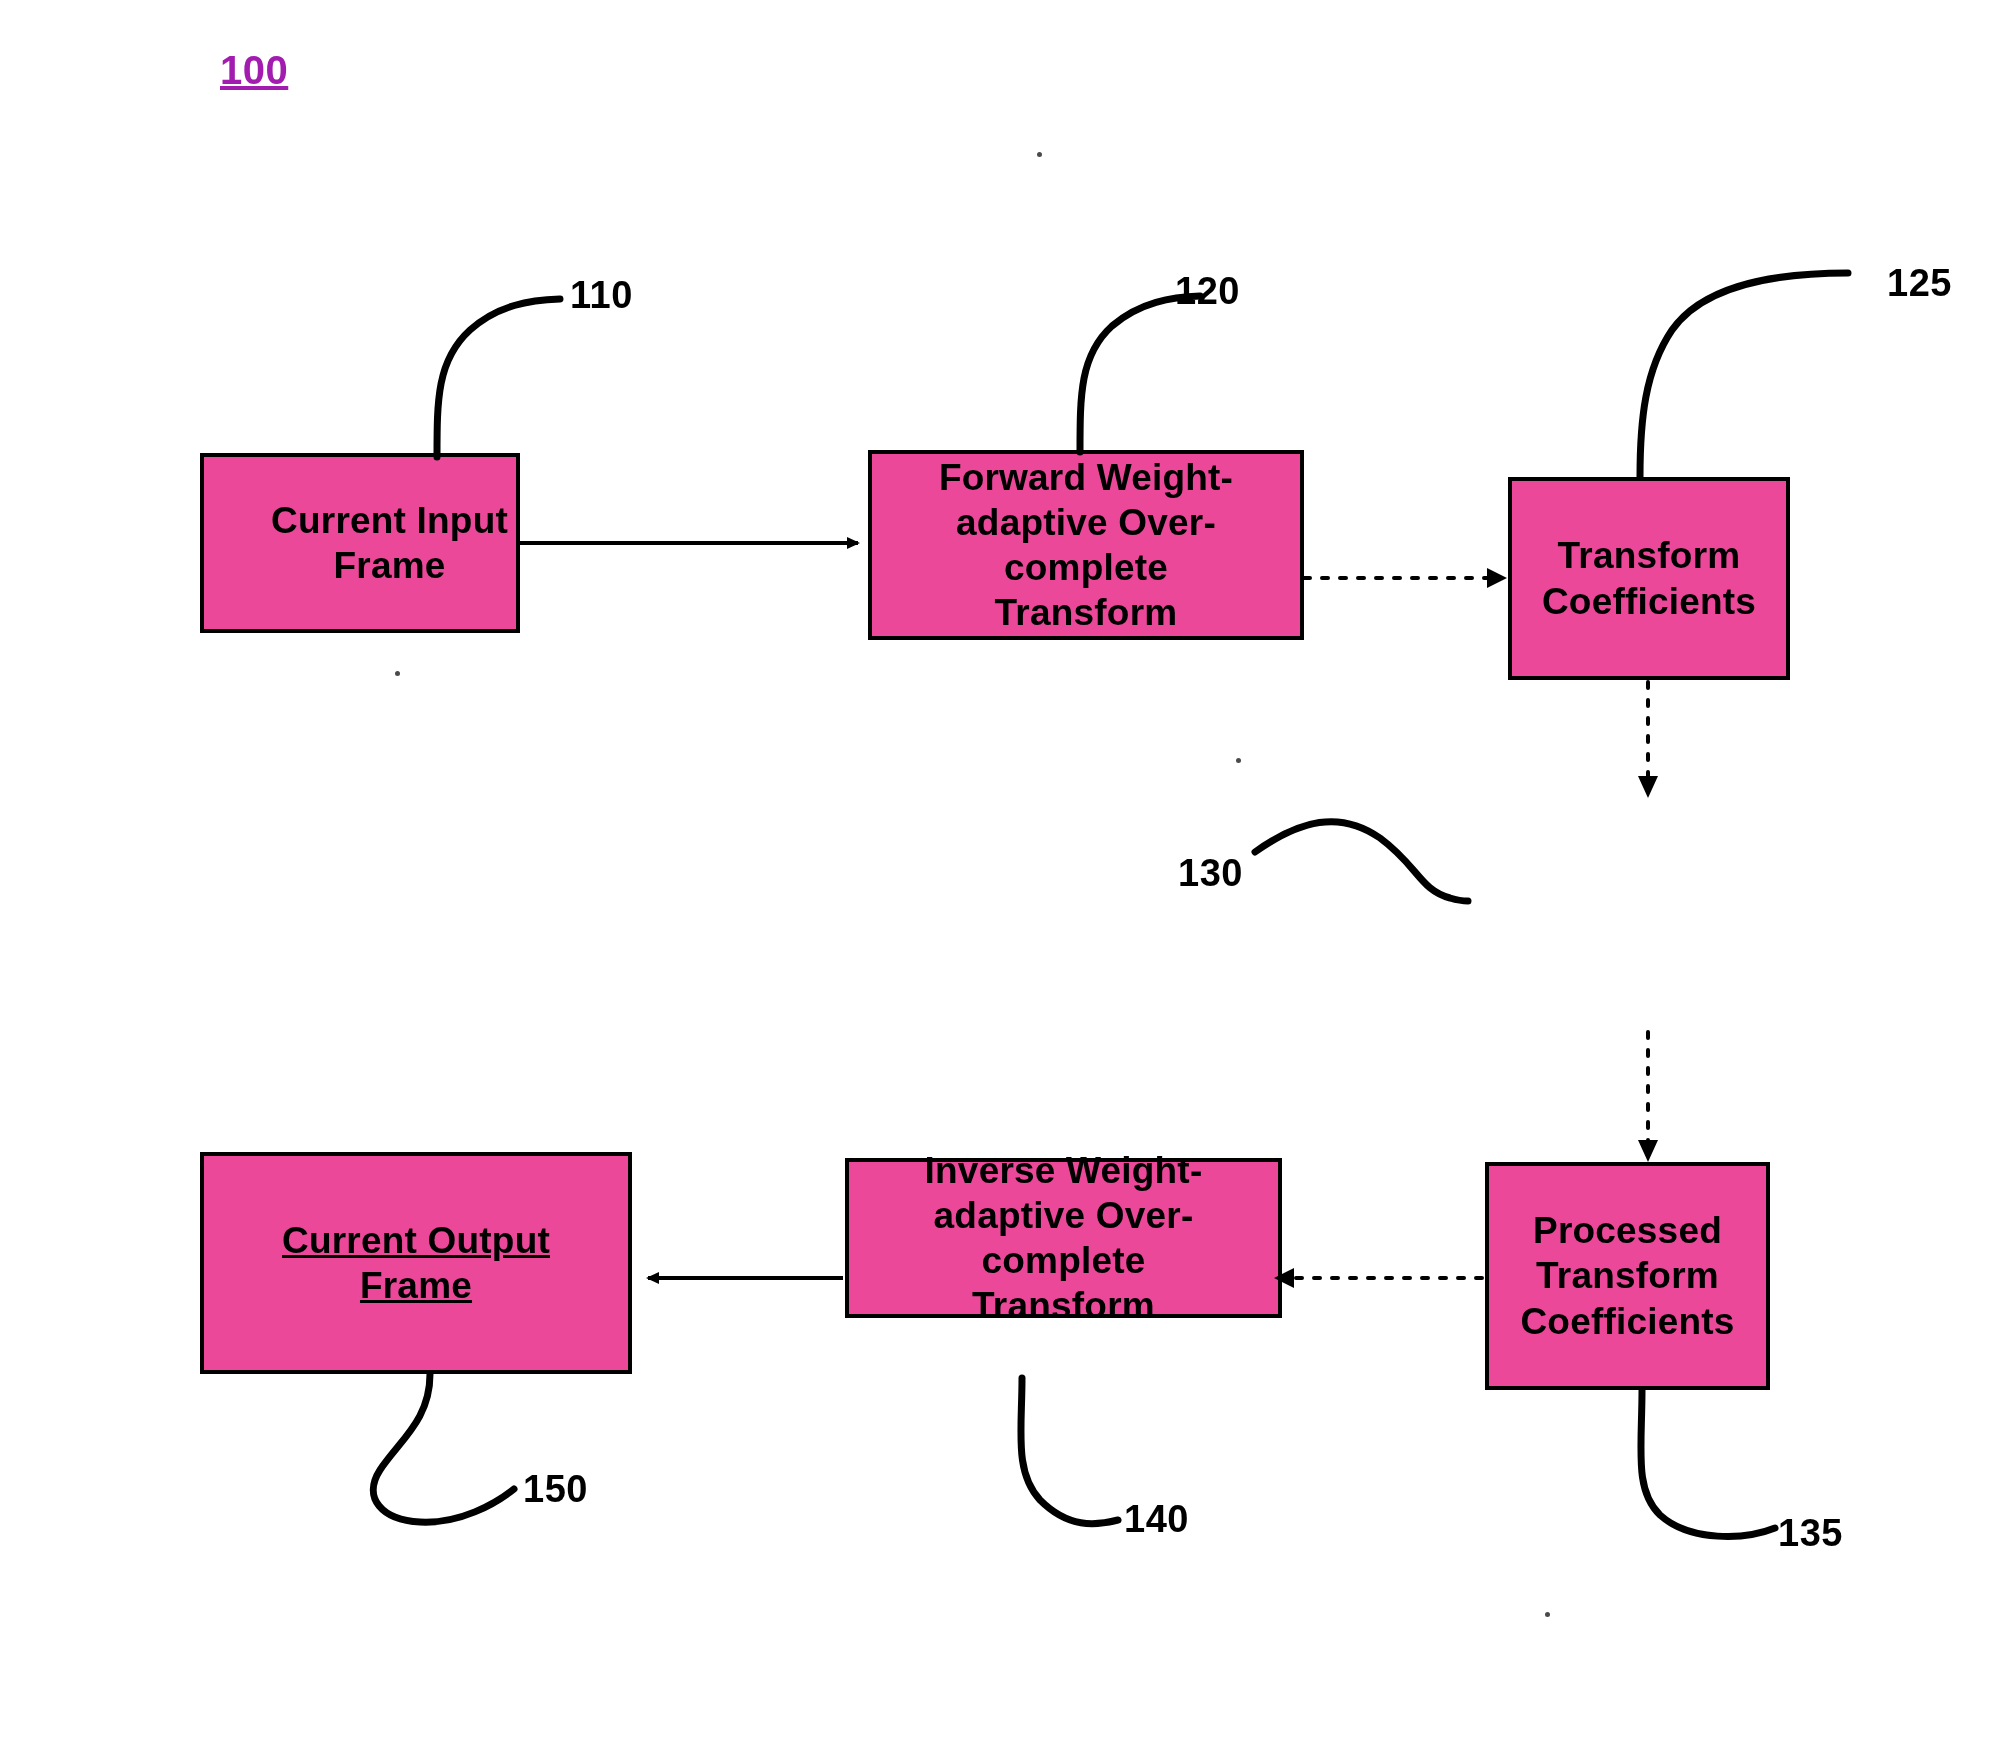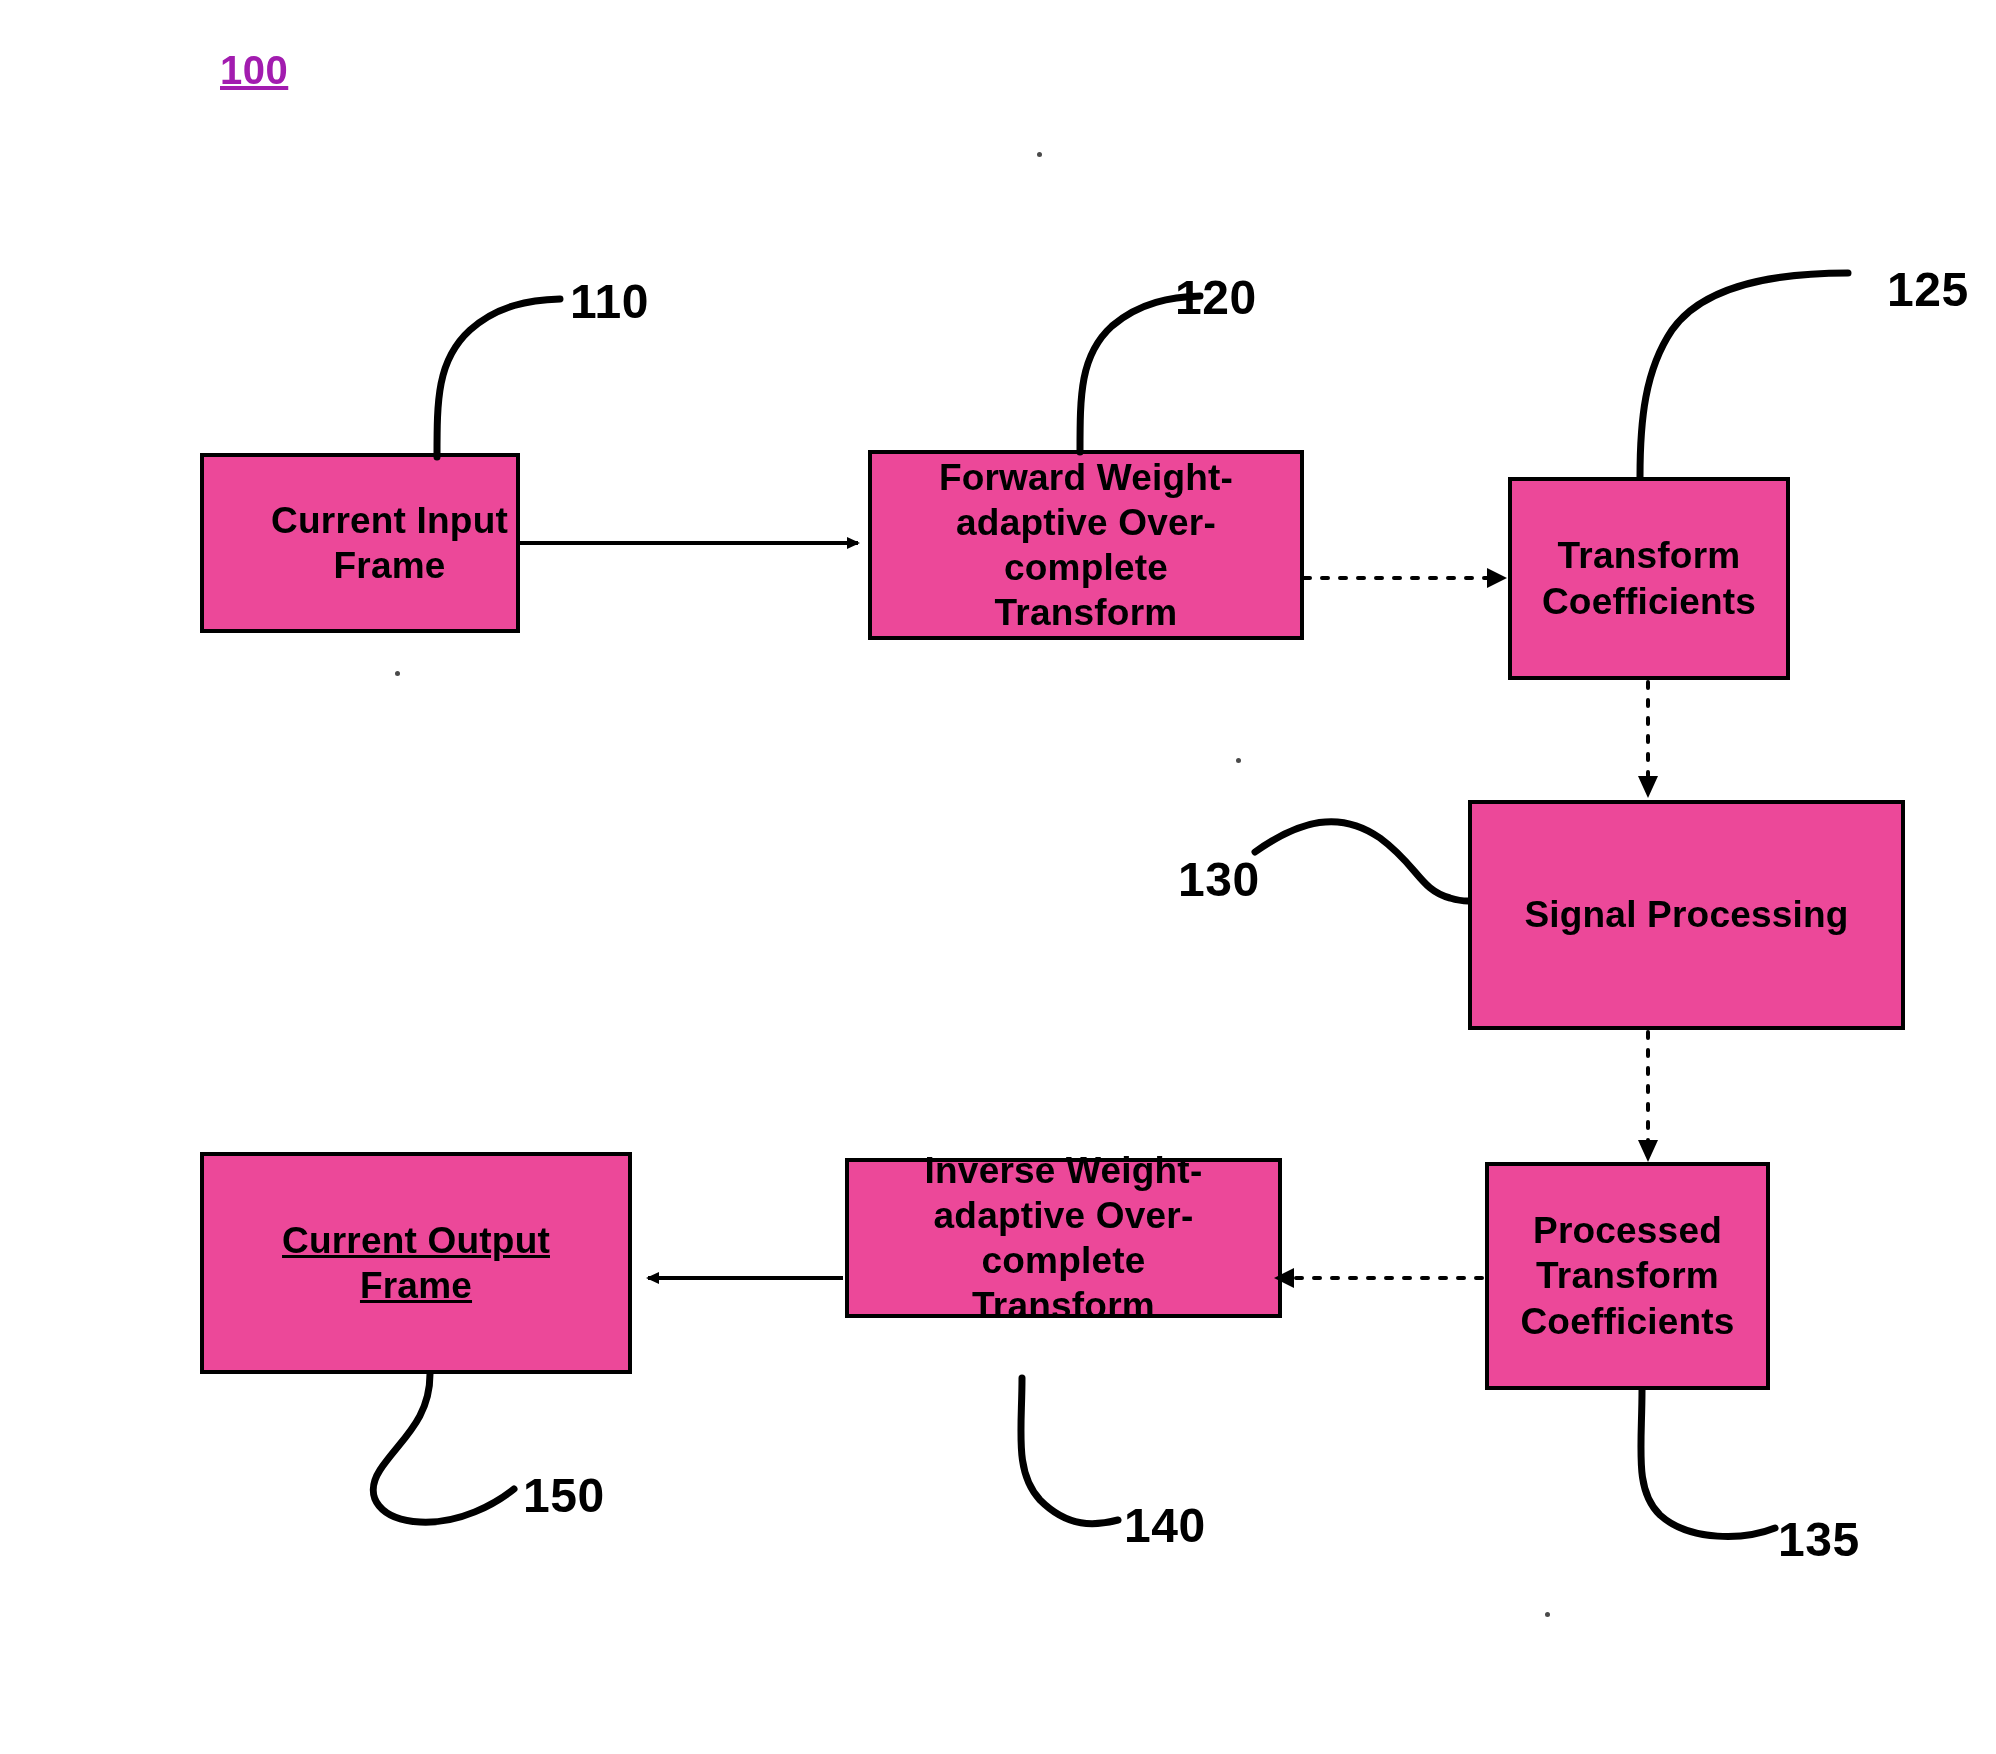--- a/index.html
+++ b/index.html
@@ -19,21 +19,21 @@
     position: absolute;
     font-weight: bold;
     font-size: 40px;
     color: #a21caf;
     text-decoration: underline;
     letter-spacing: 0.5px;
   }
   .ref-num {
     position: absolute;
     font-weight: bold;
-    font-size: 48px;
+    font-size: 38px;
     color: #000;
     letter-spacing: 0.5px;
     white-space: nowrap;
   }
   .node {
     position: absolute;
     border: 4px solid #000;
     background: #ec4899;
     display: flex;
     align-items: center;
@@ -83,23 +83,20 @@
 adaptive Over-
 complete
 Transform</div>
   </div>
 
   <div class="node" style="left:1508px; top:477px; width:282px; height:203px;">
     <div class="node-label">Transform
 Coefficients</div>
   </div>
 
-  <div class="node" style="left:1468px; top:800px; width:437px; height:230px;">
-    <div class="node-label">Signal Processing</div>
-  </div>
 
   <div class="node" style="left:1485px; top:1162px; width:285px; height:228px;">
     <div class="node-label">Processed
 Transform
 Coefficients</div>
   </div>
 
   <div class="node" style="left:845px; top:1158px; width:437px; height:160px;">
     <div class="node-label">Inverse Weight-
 adaptive Over-

